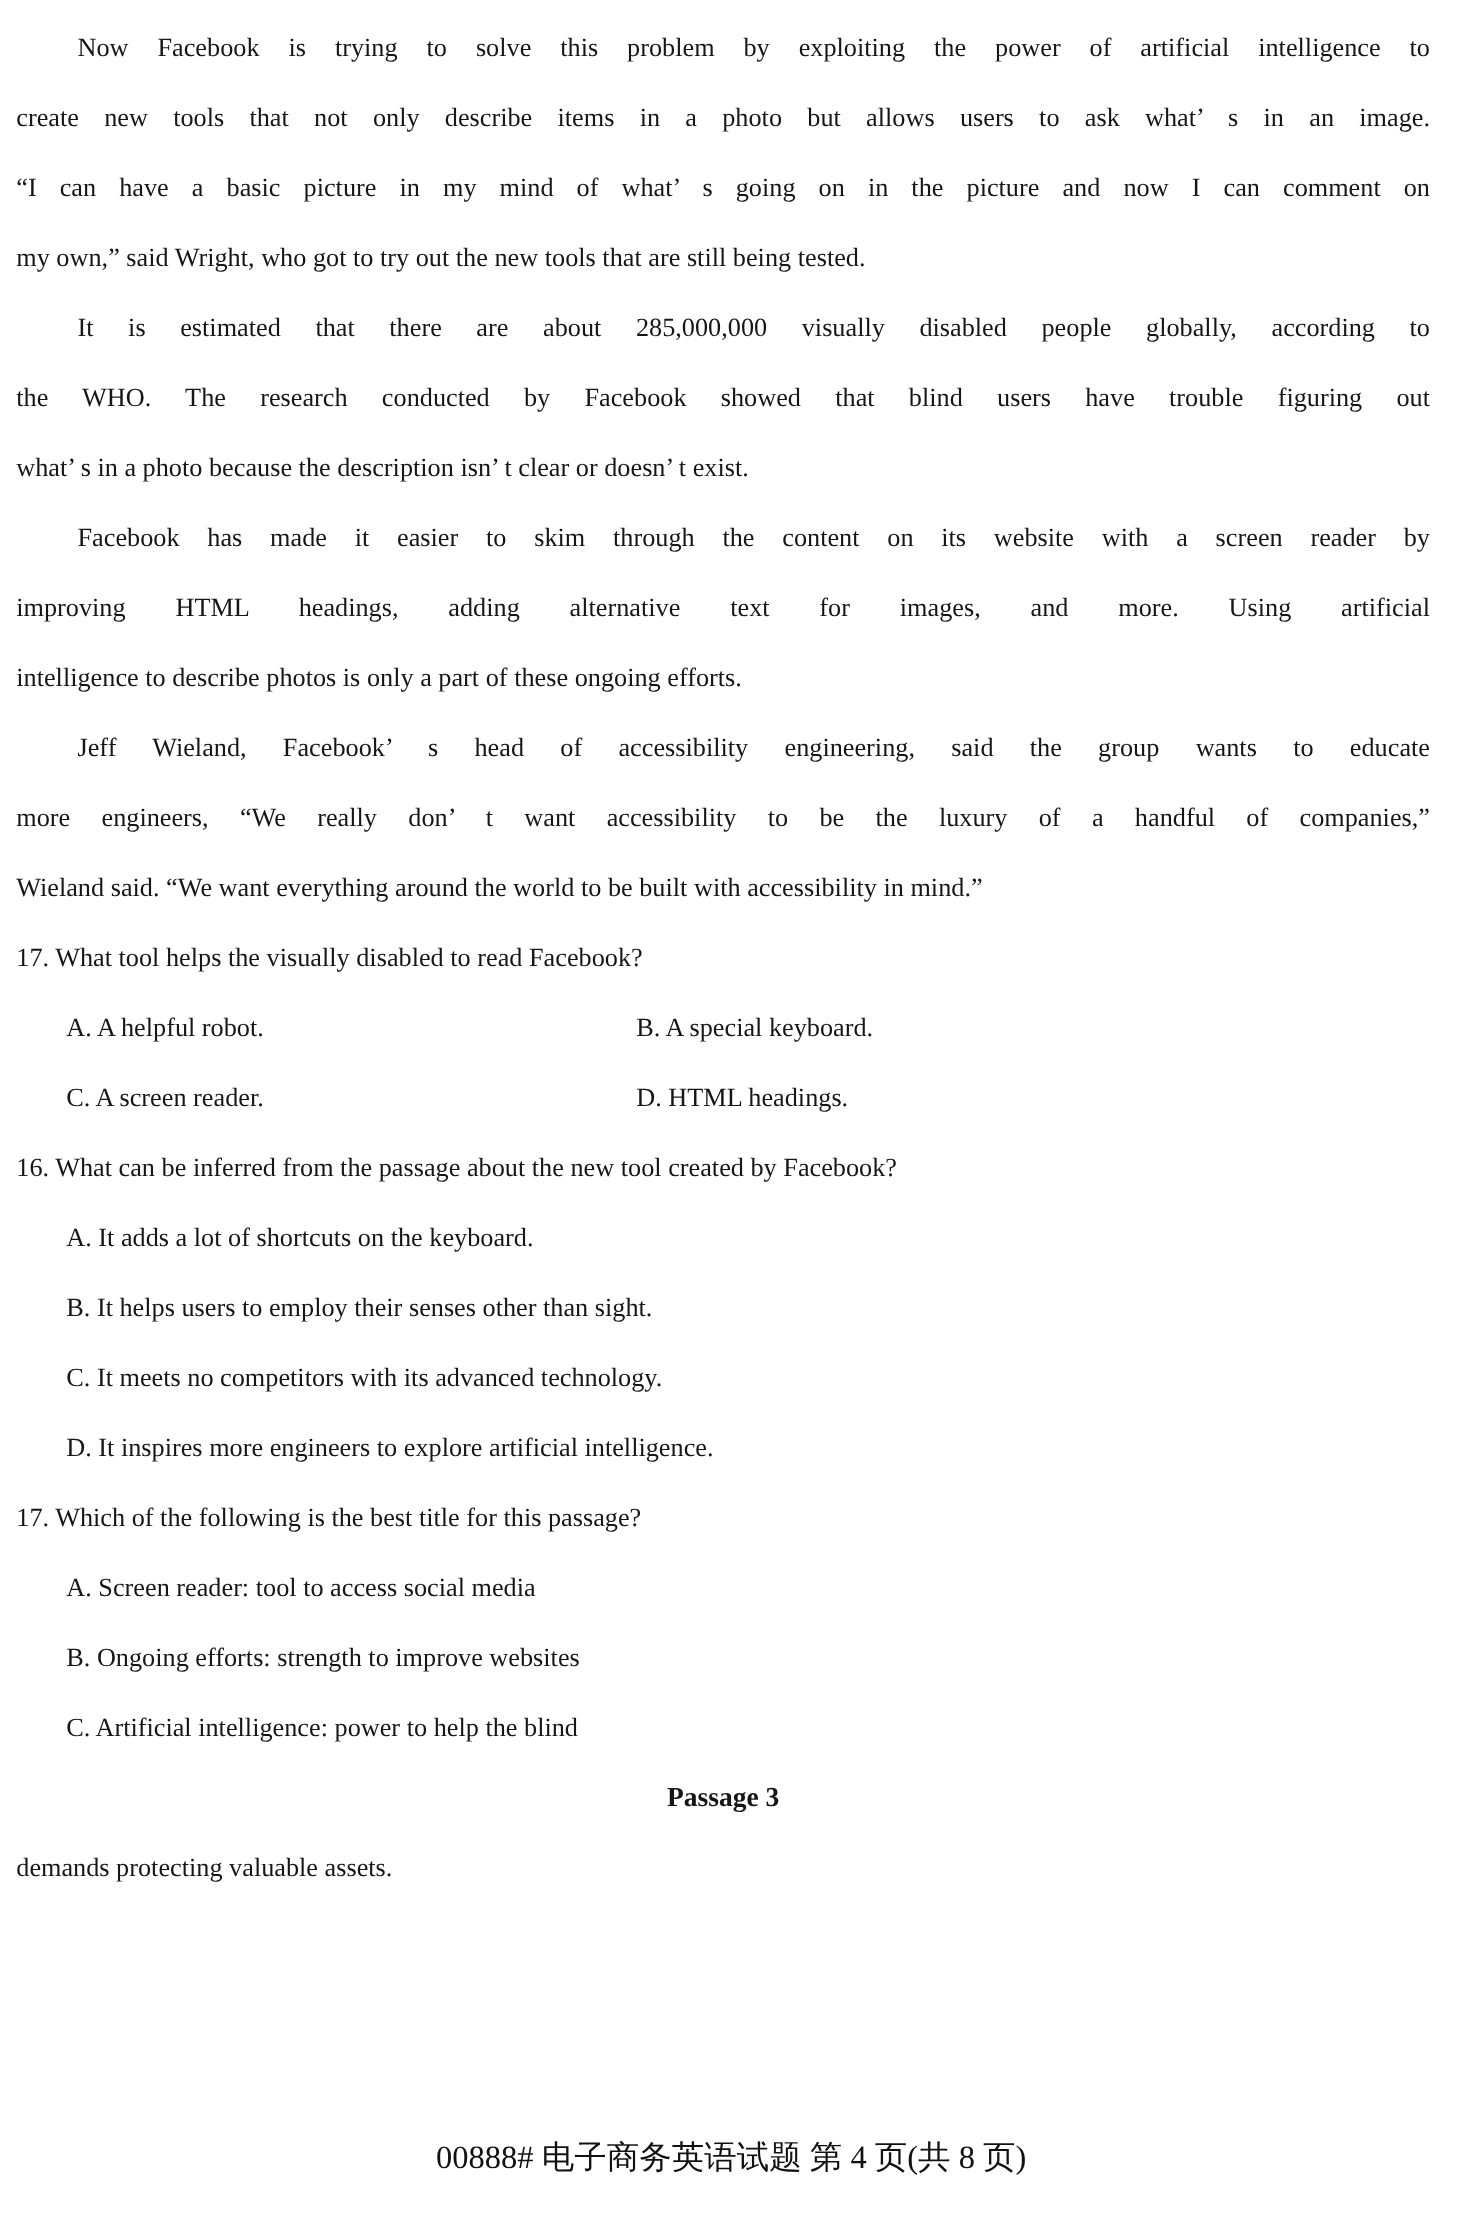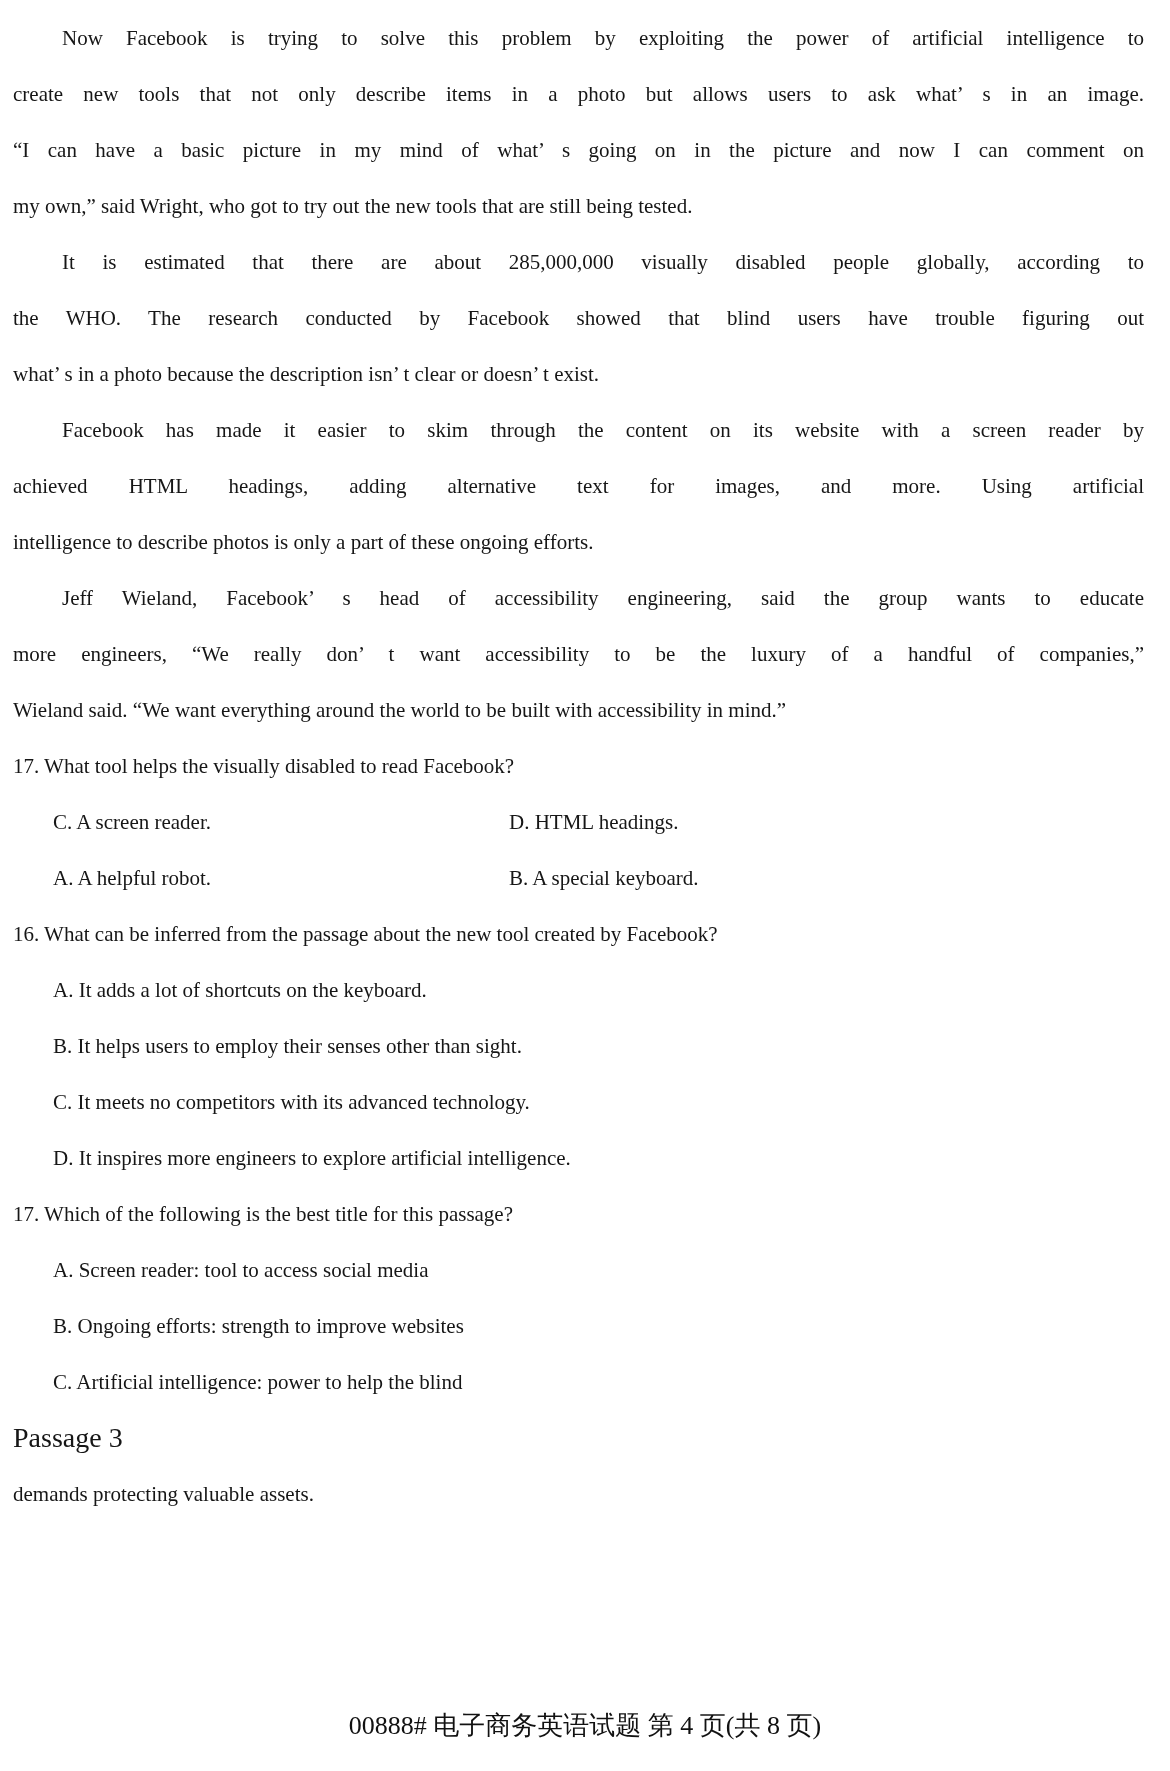--- a/index.html
+++ b/index.html
@@ -43,22 +43,23 @@
   }
   .optrow .colA {
     margin-left: 40px;
     width: 456px;
     flex: 0 0 456px;
   }
   .optrow .colB {
     flex: 1 1 auto;
   }
   .heading {
-    font-weight: normal;
-    font-size: 28px;
+    text-align: center;
+    font-weight: bold;
+    font-size: 22px;
   }
   .footer {
     position: absolute;
     left: 0;
     right: 0;
     top: 1705px;
     height: 56px;
     line-height: 42px;
     text-align: center;
     font-size: 26px;
@@ -75,37 +76,37 @@
     <div class="ln j ind">Now Facebook is trying to solve this problem by exploiting the power of artificial intelligence to</div>
     <div class="ln j">create new tools that not only describe items in a photo but allows users to ask what’ s in an image.</div>
     <div class="ln j">“I can have a basic picture in my mind of what’ s going on in the picture and now I can comment on</div>
     <div class="ln">my own,” said Wright, who got to try out the new tools that are still being tested.</div>
 
     <div class="ln j ind">It is estimated that there are about 285,000,000 visually disabled people globally, according to</div>
     <div class="ln j">the WHO. The research conducted by Facebook showed that blind users have trouble figuring out</div>
     <div class="ln">what’ s in a photo because the description isn’ t clear or doesn’ t exist.</div>
 
     <div class="ln j ind">Facebook has made it easier to skim through the content on its website with a screen reader by</div>
-    <div class="ln j">achieved HTML headings, adding alternative text for images, and more. Using artificial</div>
+    <div class="ln j">improving HTML headings, adding alternative text for images, and more. Using artificial</div>
     <div class="ln">intelligence to describe photos is only a part of these ongoing efforts.</div>
 
     <div class="ln j ind">Jeff Wieland, Facebook’ s head of accessibility engineering, said the group wants to educate</div>
     <div class="ln j">more engineers, “We really don’ t want accessibility to be the luxury of a handful of companies,”</div>
     <div class="ln">Wieland said. “We want everything around the world to be built with accessibility in mind.”</div>
   </section>
 
   <section>
     <div class="ln">17. What tool helps the visually disabled to read Facebook?</div>
     <div class="ln optrow">
+      <span class="colA">A. A helpful robot.</span>
+      <span class="colB">B. A special keyboard.</span>
+    </div>
+    <div class="ln optrow">
       <span class="colA">C. A screen reader.</span>
       <span class="colB">D. HTML headings.</span>
-    </div>
-    <div class="ln optrow">
-      <span class="colA">A. A helpful robot.</span>
-      <span class="colB">B. A special keyboard.</span>
     </div>
   </section>
 
   <section>
     <div class="ln">16. What can be inferred from the passage about the new tool created by Facebook?</div>
     <div class="ln opt">A. It adds a lot of shortcuts on the keyboard.</div>
     <div class="ln opt">B. It helps users to employ their senses other than sight.</div>
     <div class="ln opt">C. It meets no competitors with its advanced technology.</div>
     <div class="ln opt">D. It inspires more engineers to explore artificial intelligence.</div>
   </section>

